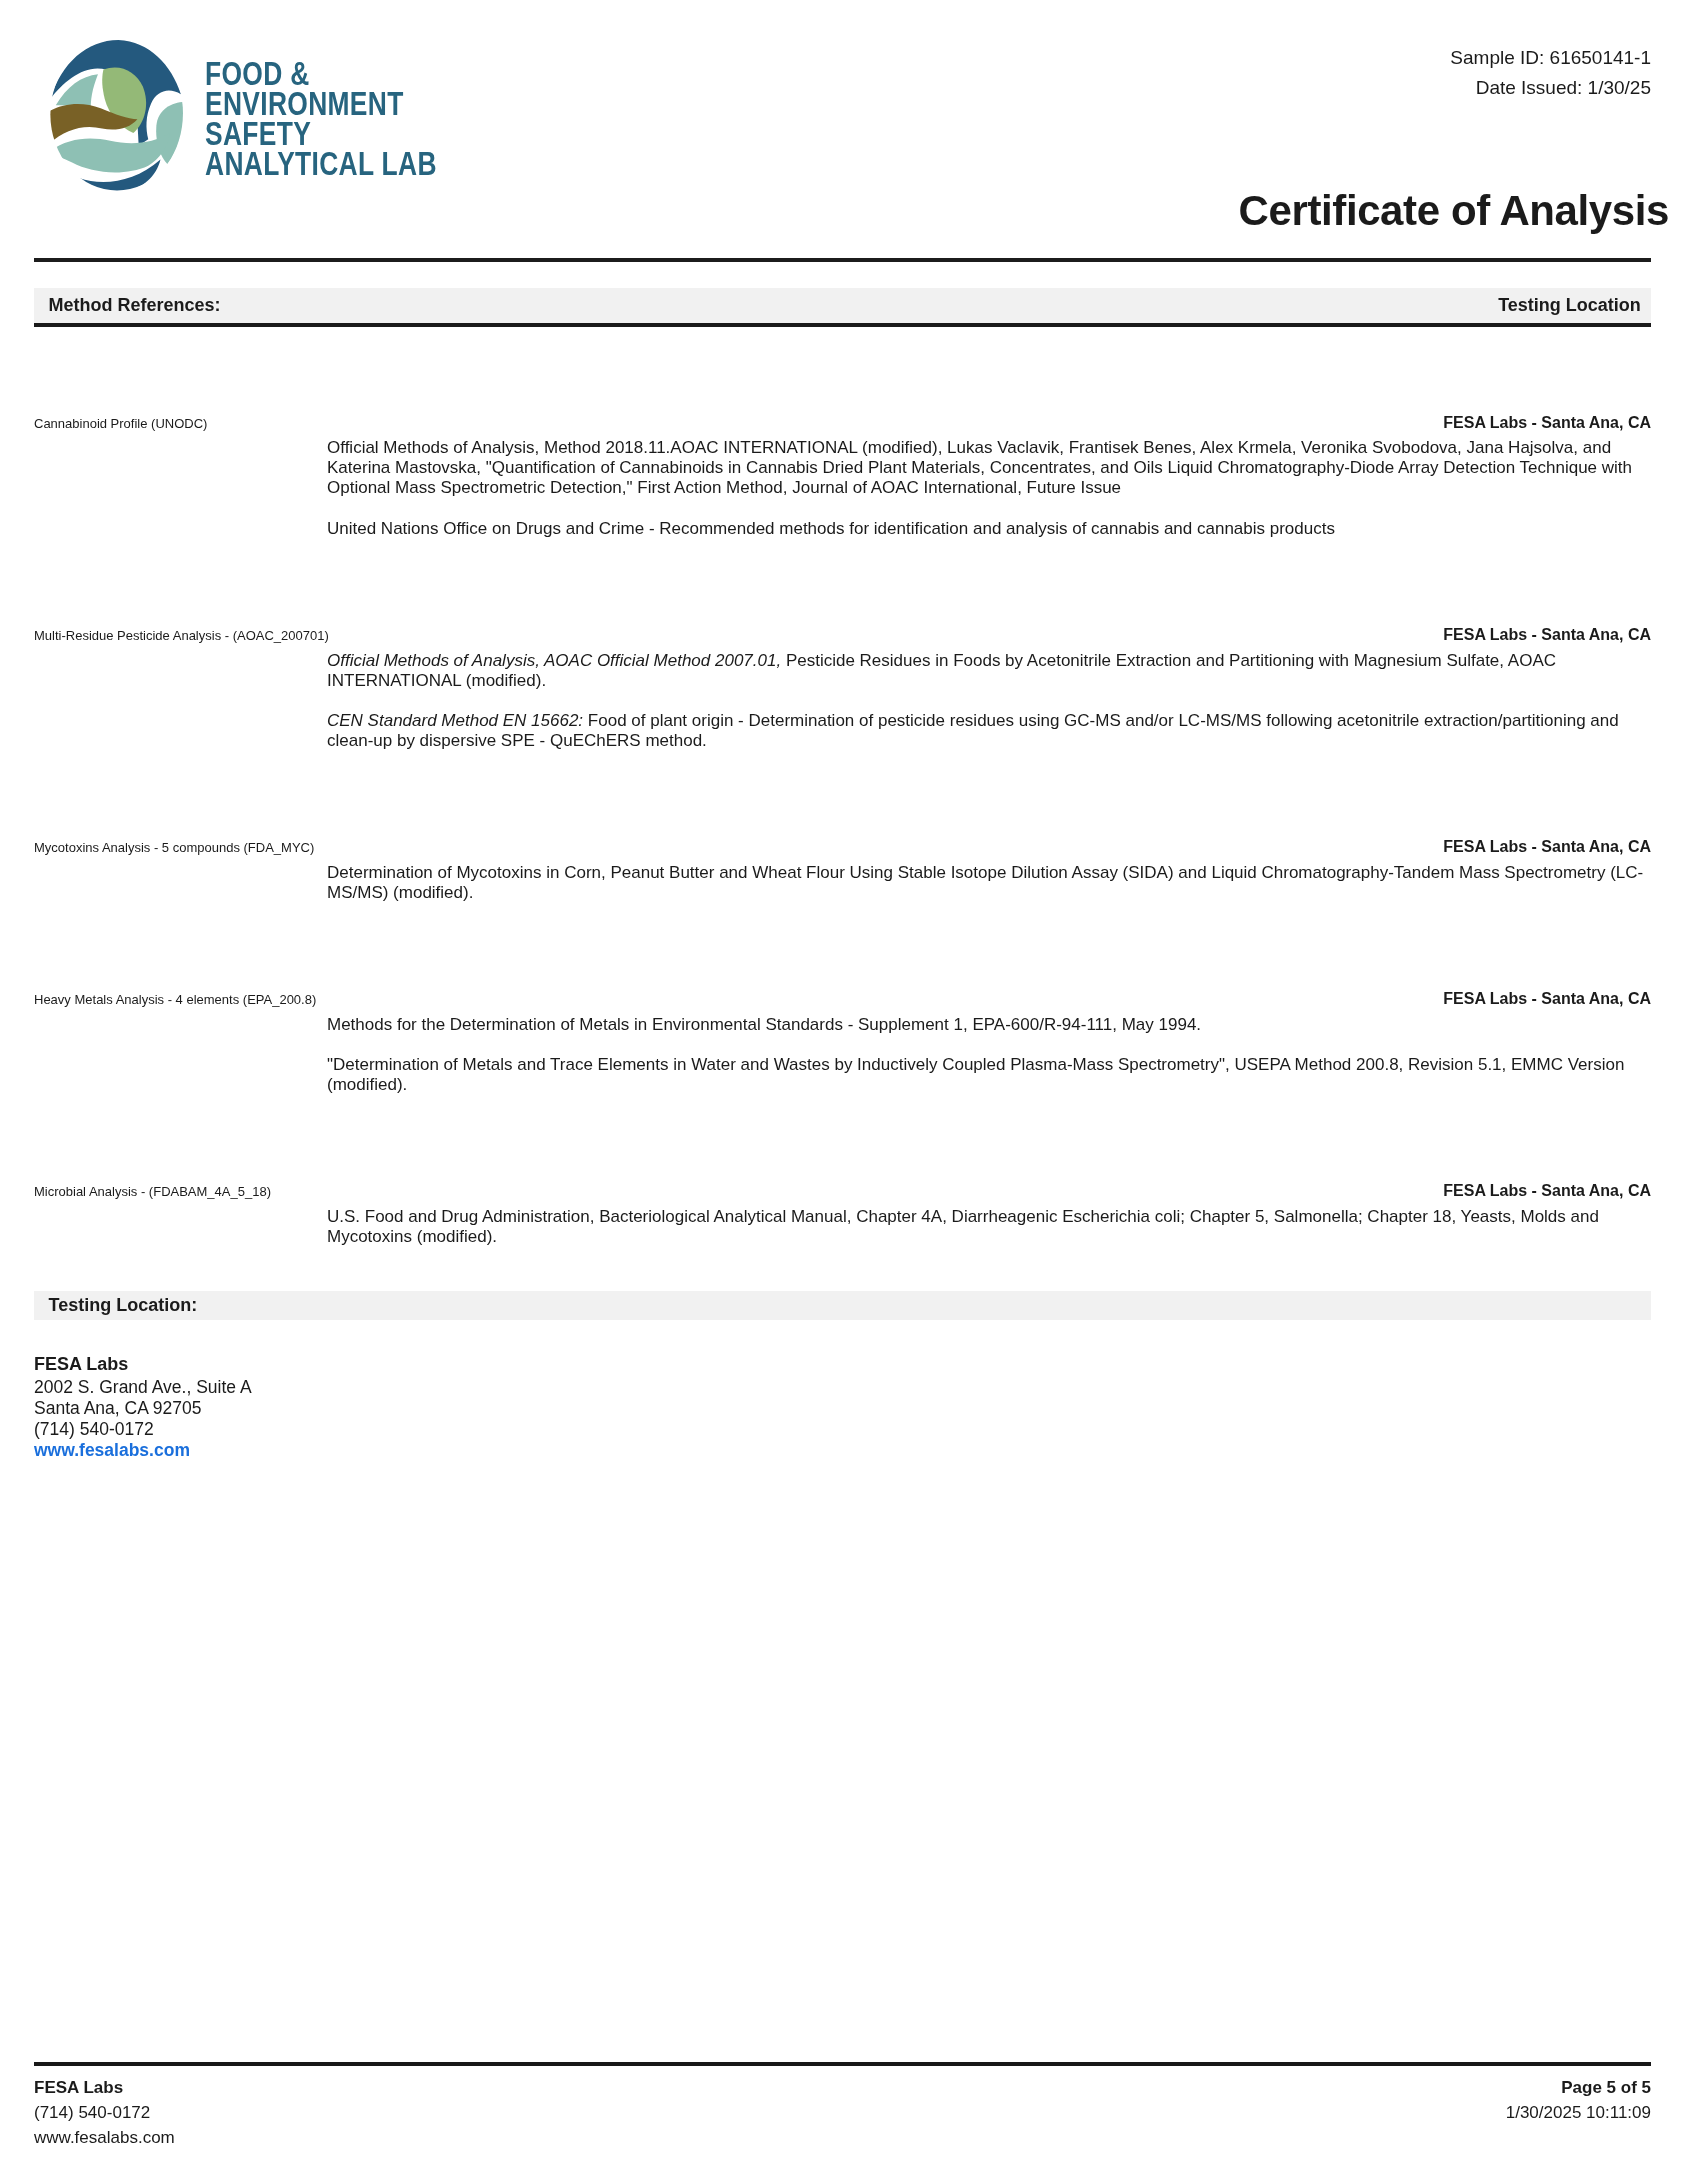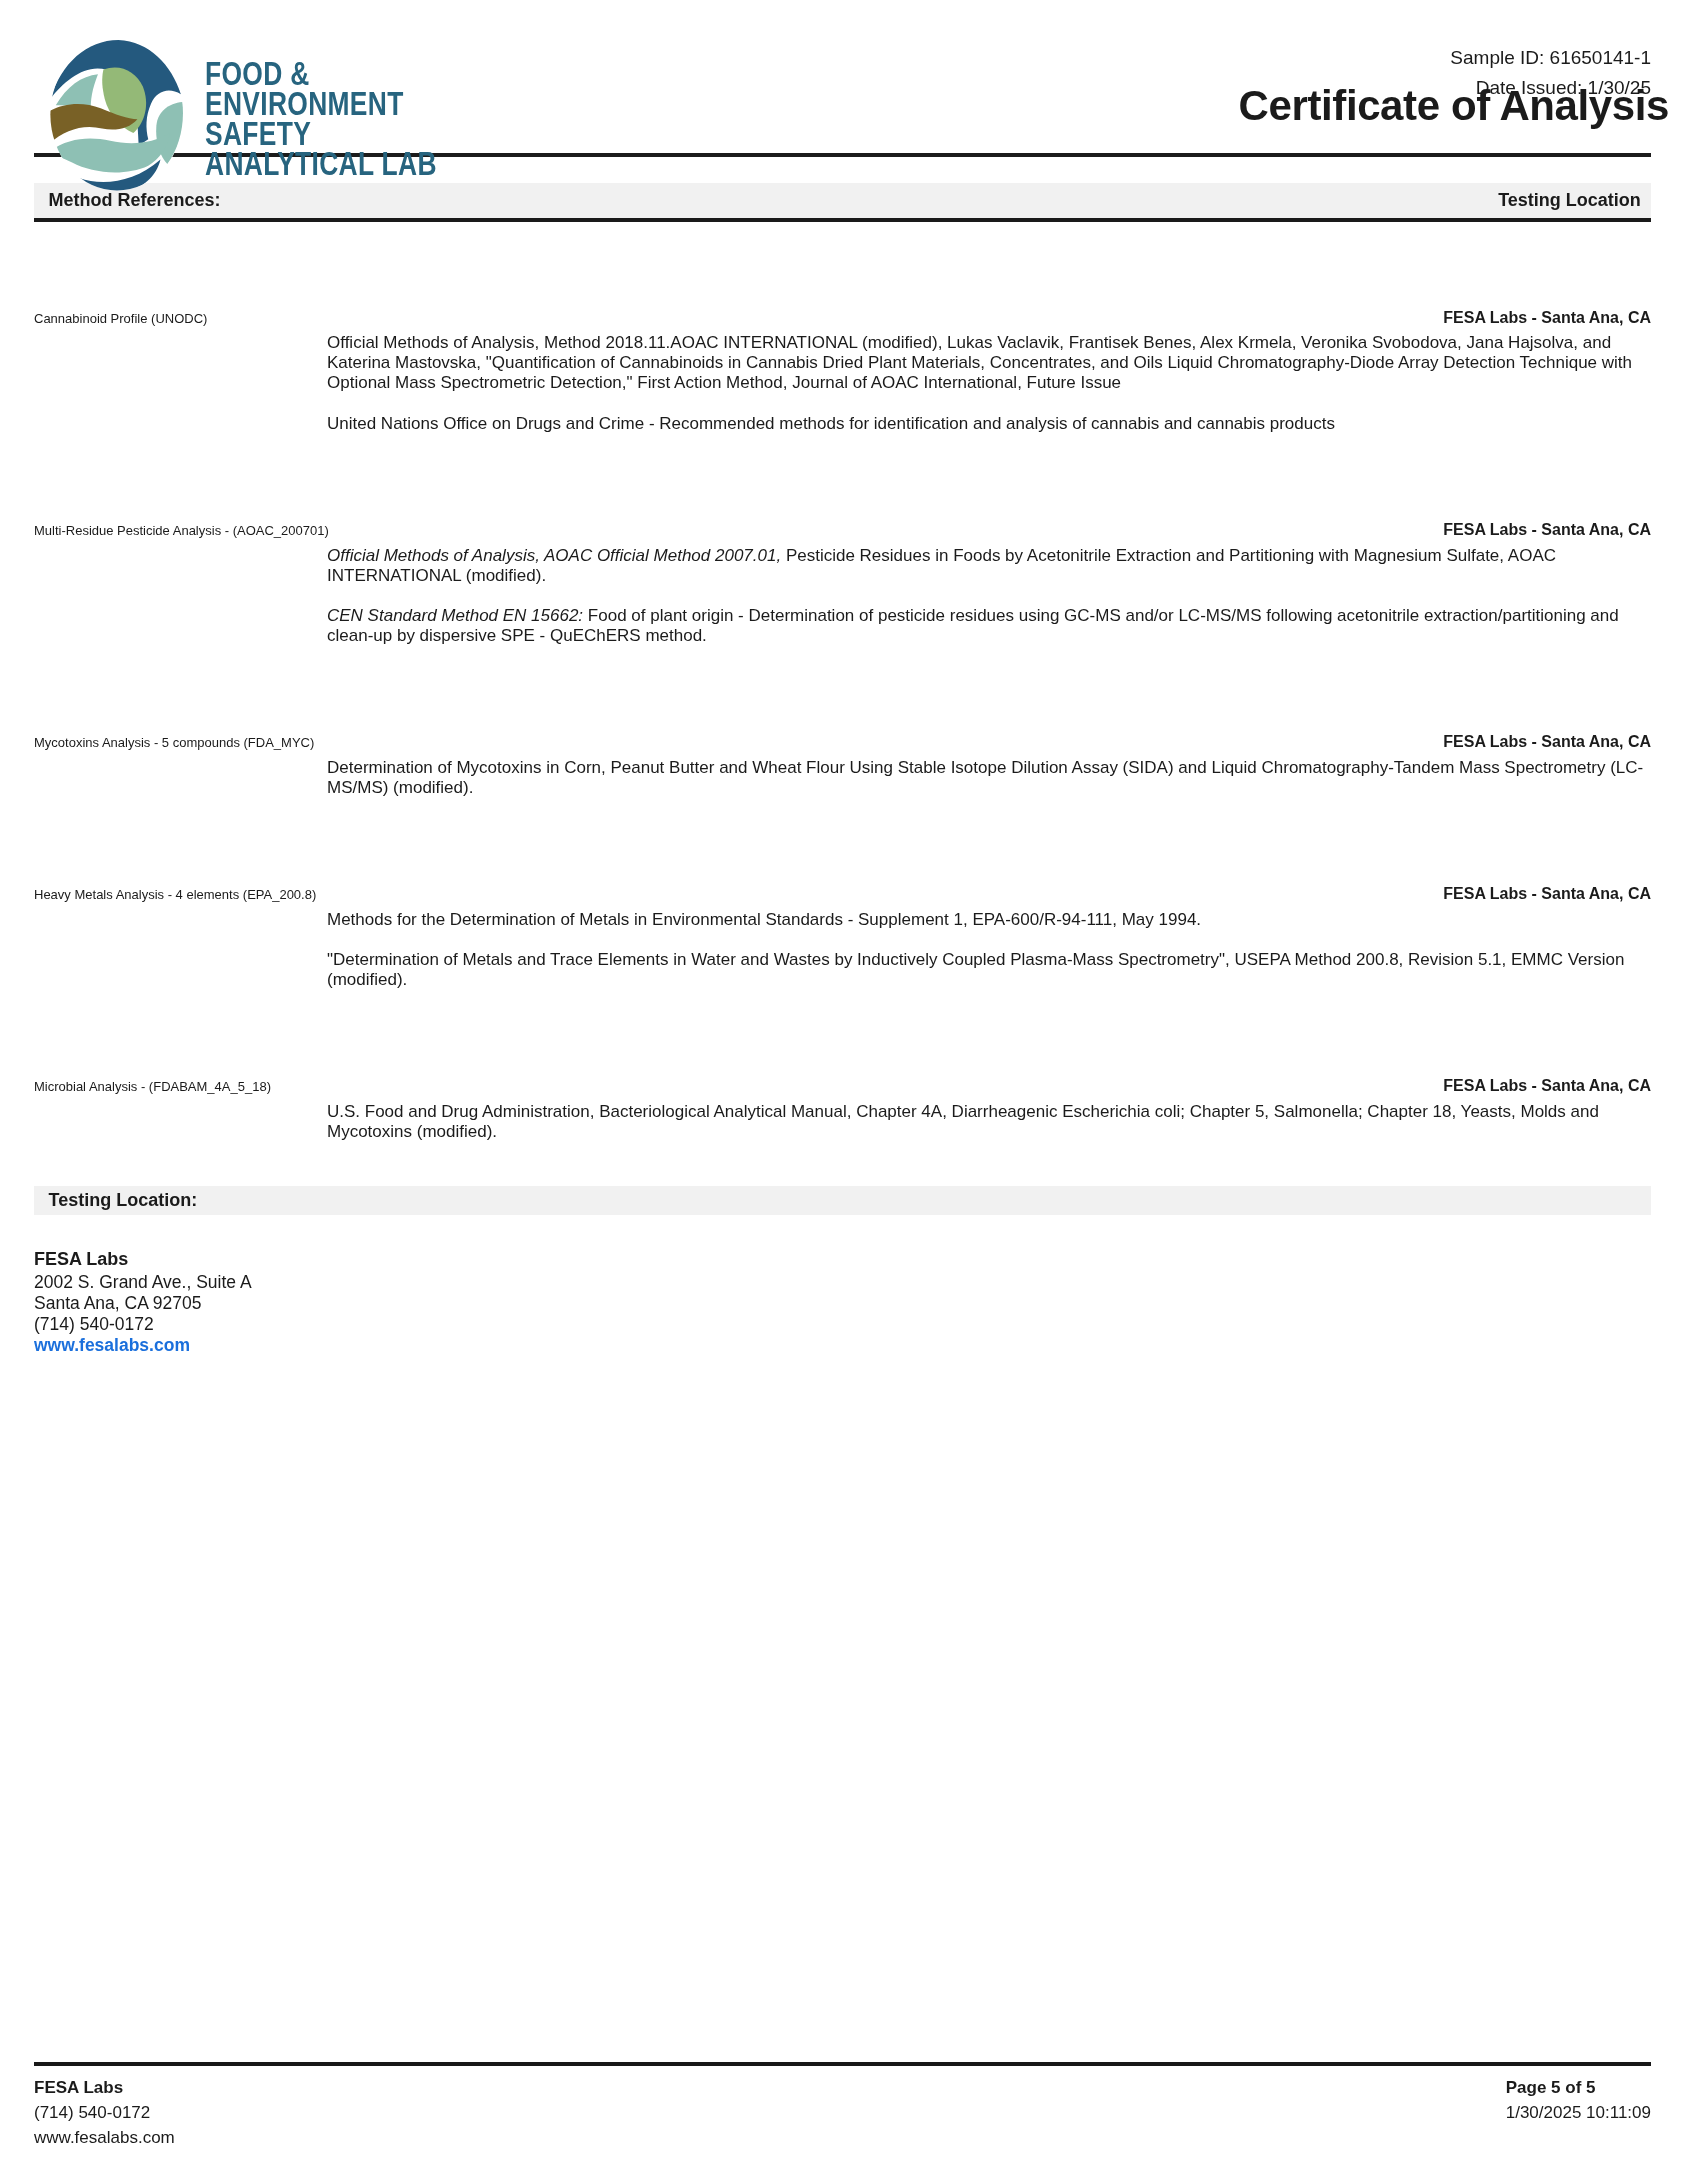--- a/index.html
+++ b/index.html
@@ -6,21 +6,21 @@
   .page {
     position:relative;
     width:1685px; height:2181px;
     background:#fff;
     font-family:"Liberation Sans", sans-serif;
     color:#1b1b1b;
     overflow:hidden;
   }
 
   
-  header { position:relative; height:153px; }
+  header { position:relative; height:258px; }
   .logo-row { position:absolute; top:37px; left:49px; display:flex; align-items:flex-start; }
   .logo-mark { width:136px; height:155px; }
   .lg-blue  { fill:var(--logo-dark-blue,#24597e); }
   .lg-teal  { fill:var(--logo-teal,#8ec0b4); }
   .lg-green { fill:var(--logo-green,#94b977); }
   .lg-brown { fill:var(--logo-brown,#796126); }
   .logo-text {
     color:var(--logo-text-blue,#27647f);
     font-weight:bold; font-size:33px; line-height:30px;
     transform:scaleX(0.80); transform-origin:0 0;
@@ -62,21 +62,21 @@
   .address .lab-name { font-weight:bold; font-size:18px; margin-bottom:2.6px; }
   .link { color:var(--link-blue,#1a6fdc); font-weight:bold; text-decoration:none; }
 
   
   footer {
     position:absolute; left:34px; right:34px; top:2062px;
     border-top:4.3px solid #181818; padding-top:9.4px;
     display:flex; justify-content:space-between;
     font-size:17px; line-height:25px;
   }
-  .f-right { text-align:left; }
+  .f-right { text-align:right; }
   .bold { font-weight:bold; }
 </style>
 </head>
 <body>
 
 <div class="page">
 
   <header>
     <div class="logo-row">
       <svg class="logo-mark" viewBox="0 0 200 200" preserveAspectRatio="none" aria-hidden="true">

